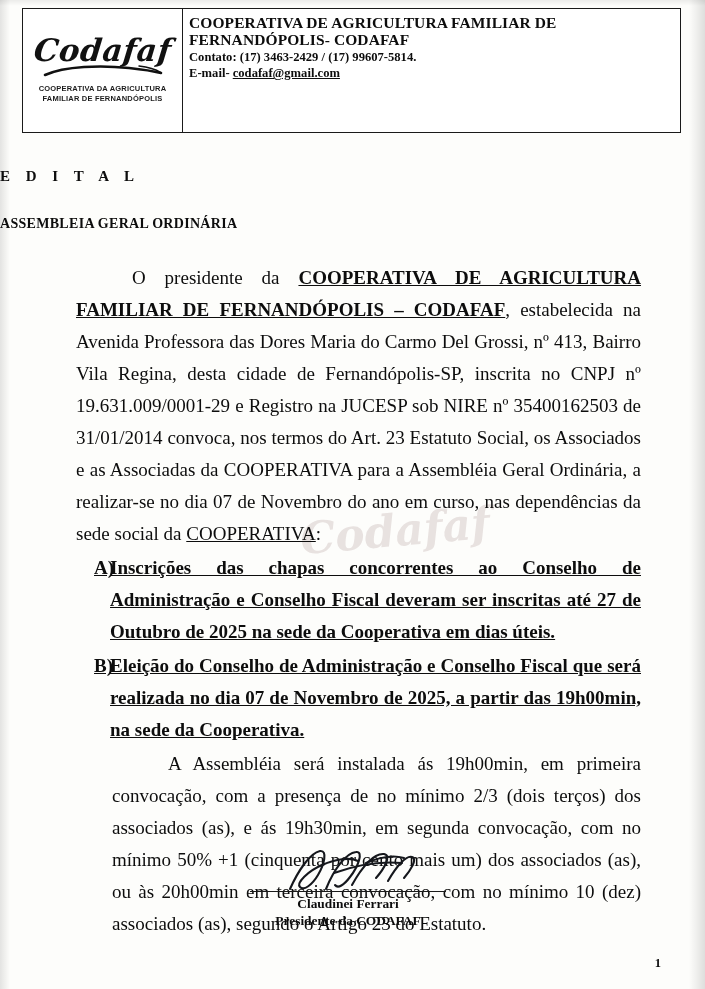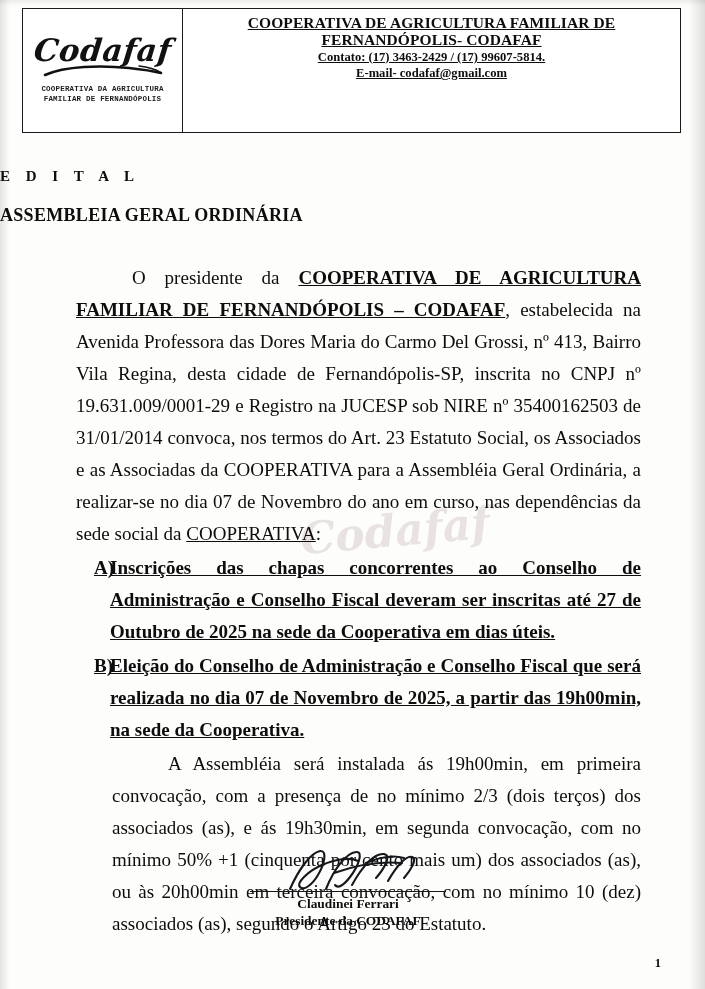--- a/index.html
+++ b/index.html
@@ -79,33 +79,32 @@
   .logo-swoosh {
     width: 120px;
     height: 14px;
     margin-top: -2px;
     position: relative;
   }
   .logo-swoosh svg { display:block; }
   .logo-sub {
     margin-top: 6px;
     text-align: center;
-    font-family: Liberation Mono, monospace;
+    font-family: Liberation Sans, sans-serif;
     font-size: 7.5px;
     font-weight: bold;
     letter-spacing: 0.2px;
     line-height: 1.35;
     color: #1b1b1b;
   }
   .header-text {
     flex: 1;
-    text-align: center;
+    text-align: left;
     padding: 5px 6px 2px 6px;
     box-sizing: border-box;
-    text-decoration: underline;
   }
   .h-title {
     font-weight: bold;
     font-size: 15.5px;
     line-height: 1.12;
     letter-spacing: 0.1px;
   }
   .h-line {
     font-size: 12.6px;
     line-height: 1.3;
@@ -122,23 +121,23 @@
     left: 0; right: 0;
     top: 168px;
     text-align: left;
   }
   .edital {
     font-weight: bold;
     font-size: 15px;
     letter-spacing: 6px;
   }
   .assembleia {
-    margin-top: 20px;
-    font-weight: bold;
-    font-size: 18px;
+    margin-top: 31px;
+    font-weight: bold;
+    font-size: 14px;
     letter-spacing: 0.3px;
   }
 
   .content {
     position: absolute;
     left: 76px;
     top: 262px;
     width: 565px;
     font-size: 19px;
     line-height: 32px;

